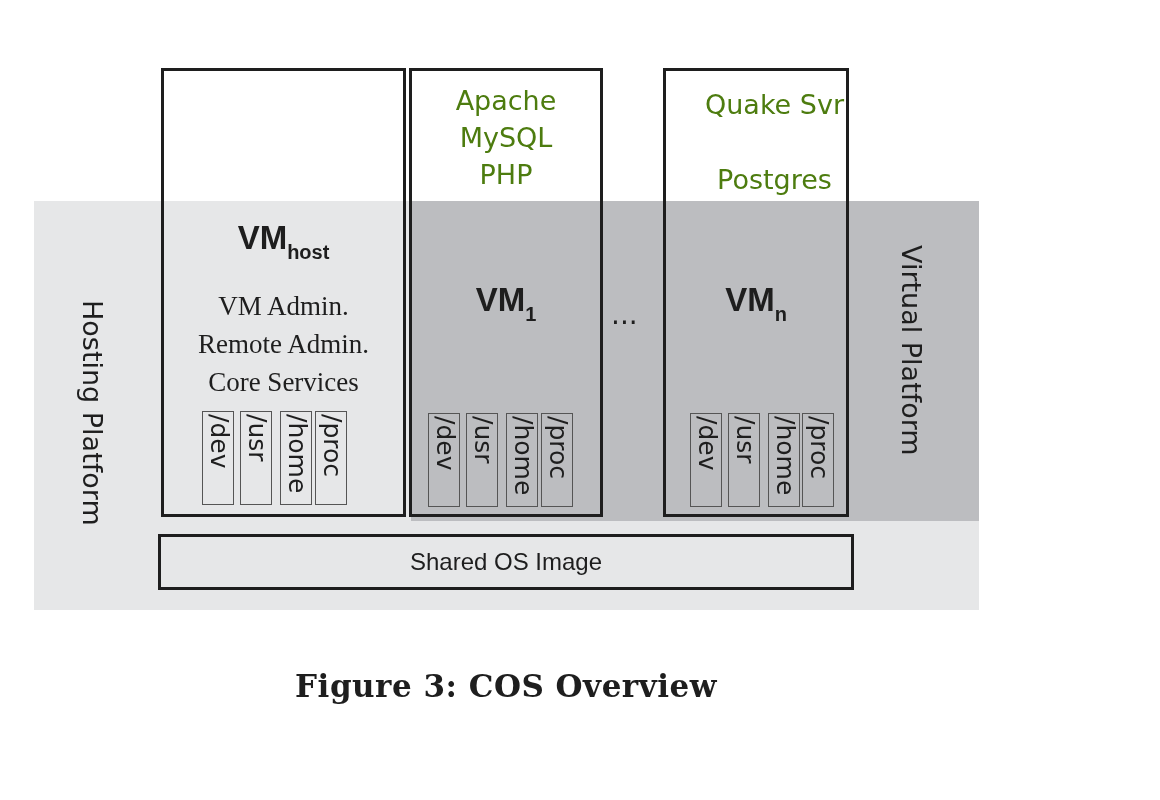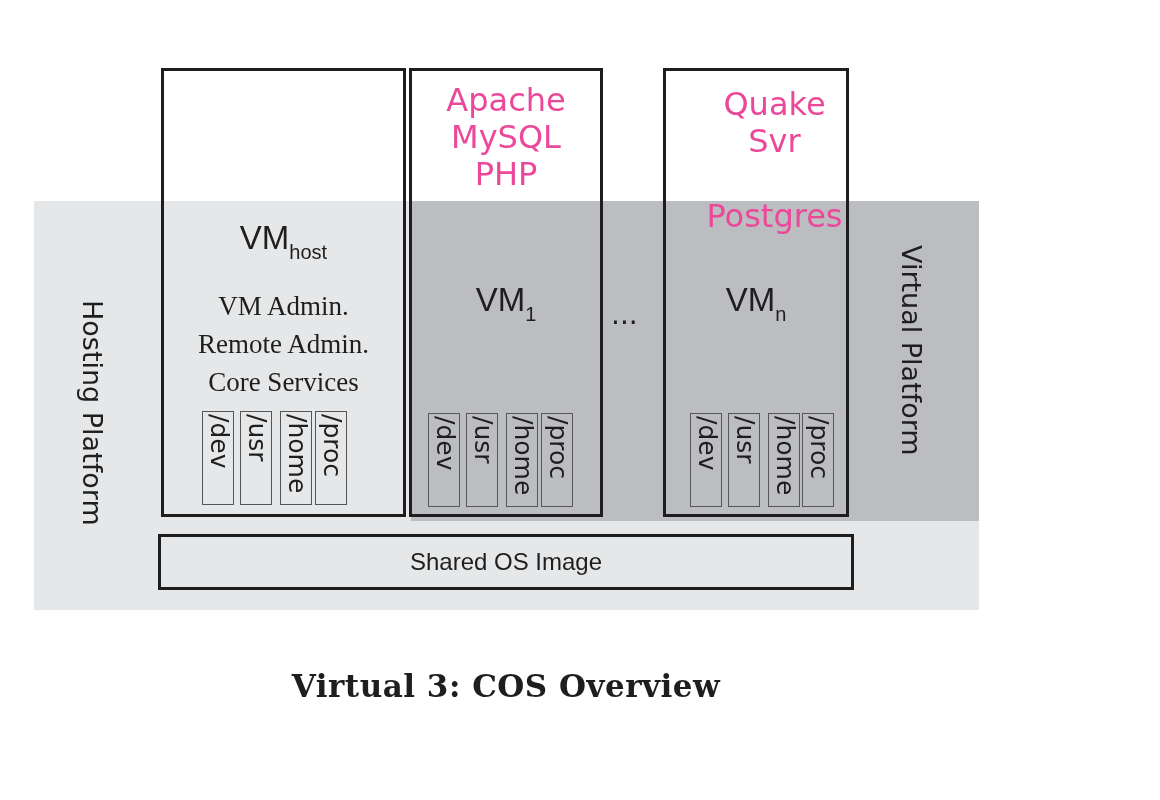--- a/index.html
+++ b/index.html
@@ -12,26 +12,26 @@
     #virtual-bg { left: 411px; top: 201px; width: 568px; height: 320px; background: #bcbdc0; }
 
     
     .vm-box { border: 3px solid #1e1e1e; }
     #vm-host-box { left: 161px; top: 68px; width: 245px; height: 449px; }
     #vm-1-box { left: 409px; top: 68px; width: 194px; height: 449px; }
     #vm-n-box { left: 663px; top: 68px; width: 186px; height: 449px; }
     .top-white { position: absolute; left: 0; top: 0; right: 0; height: 130px; background: #ffffff; }
     #vm-host-box .top-white { background: #ffffff; }
 
-    .app-stack { position: absolute; left: 0; right: 0; text-align: center; font-size: 32px; line-height: 37px; color: #ec4899; }
+    .app-stack { position: absolute; left: 0; right: 0; text-align: center; font-size: 27px; line-height: 37px; color: #4d7c0f; }
     #vm1-apps { top: 11px; }
     #vmn-apps { top: 15px; padding-left: 37px; }
     #vmn-apps .line2 { margin-top: 38px; display: block; }
 
-    .vm-title { position: absolute; left: 0; right: 0; text-align: center; font-weight: normal; font-size: 33px; font-family: "Liberation Sans", sans-serif; color: #1e1e1e; }
+    .vm-title { position: absolute; left: 0; right: 0; text-align: center; font-weight: bold; font-size: 33px; font-family: "Liberation Sans", sans-serif; color: #1e1e1e; }
     .vm-title sub { font-size: 20px; vertical-align: baseline; position: relative; top: 10px; }
     #vm-host-title { top: 148px; }
     #vm-1-title { top: 210px; }
     #vm-n-title { top: 210px; }
 
     #host-services { position: absolute; left: 0; right: 0; top: 216px; text-align: center; font-size: 27px; line-height: 38px; font-family: Liberation Serif, serif; }
     #host-services span { display: block; }
 
     .dirs { position: absolute; top: 340px; height: 96px; }
     .dir { position: absolute; top: 0; width: 32px; height: 94px; border: 1px solid #555; box-sizing: border-box; }
@@ -127,13 +127,13 @@
         <span>/proc</span>
       </div>
   </div>
 </div>
 
 <div class="abs side-label" id="hosting-label">Hosting Platform</div>
 <div class="abs side-label" id="virtual-label">Virtual Platform</div>
 
 <div class="abs" id="shared-os">Shared OS Image</div>
 
-<div class="abs" id="caption">Virtual 3:  COS Overview</div>
+<div class="abs" id="caption">Figure 3:  COS Overview</div>
 
 </body></html>

